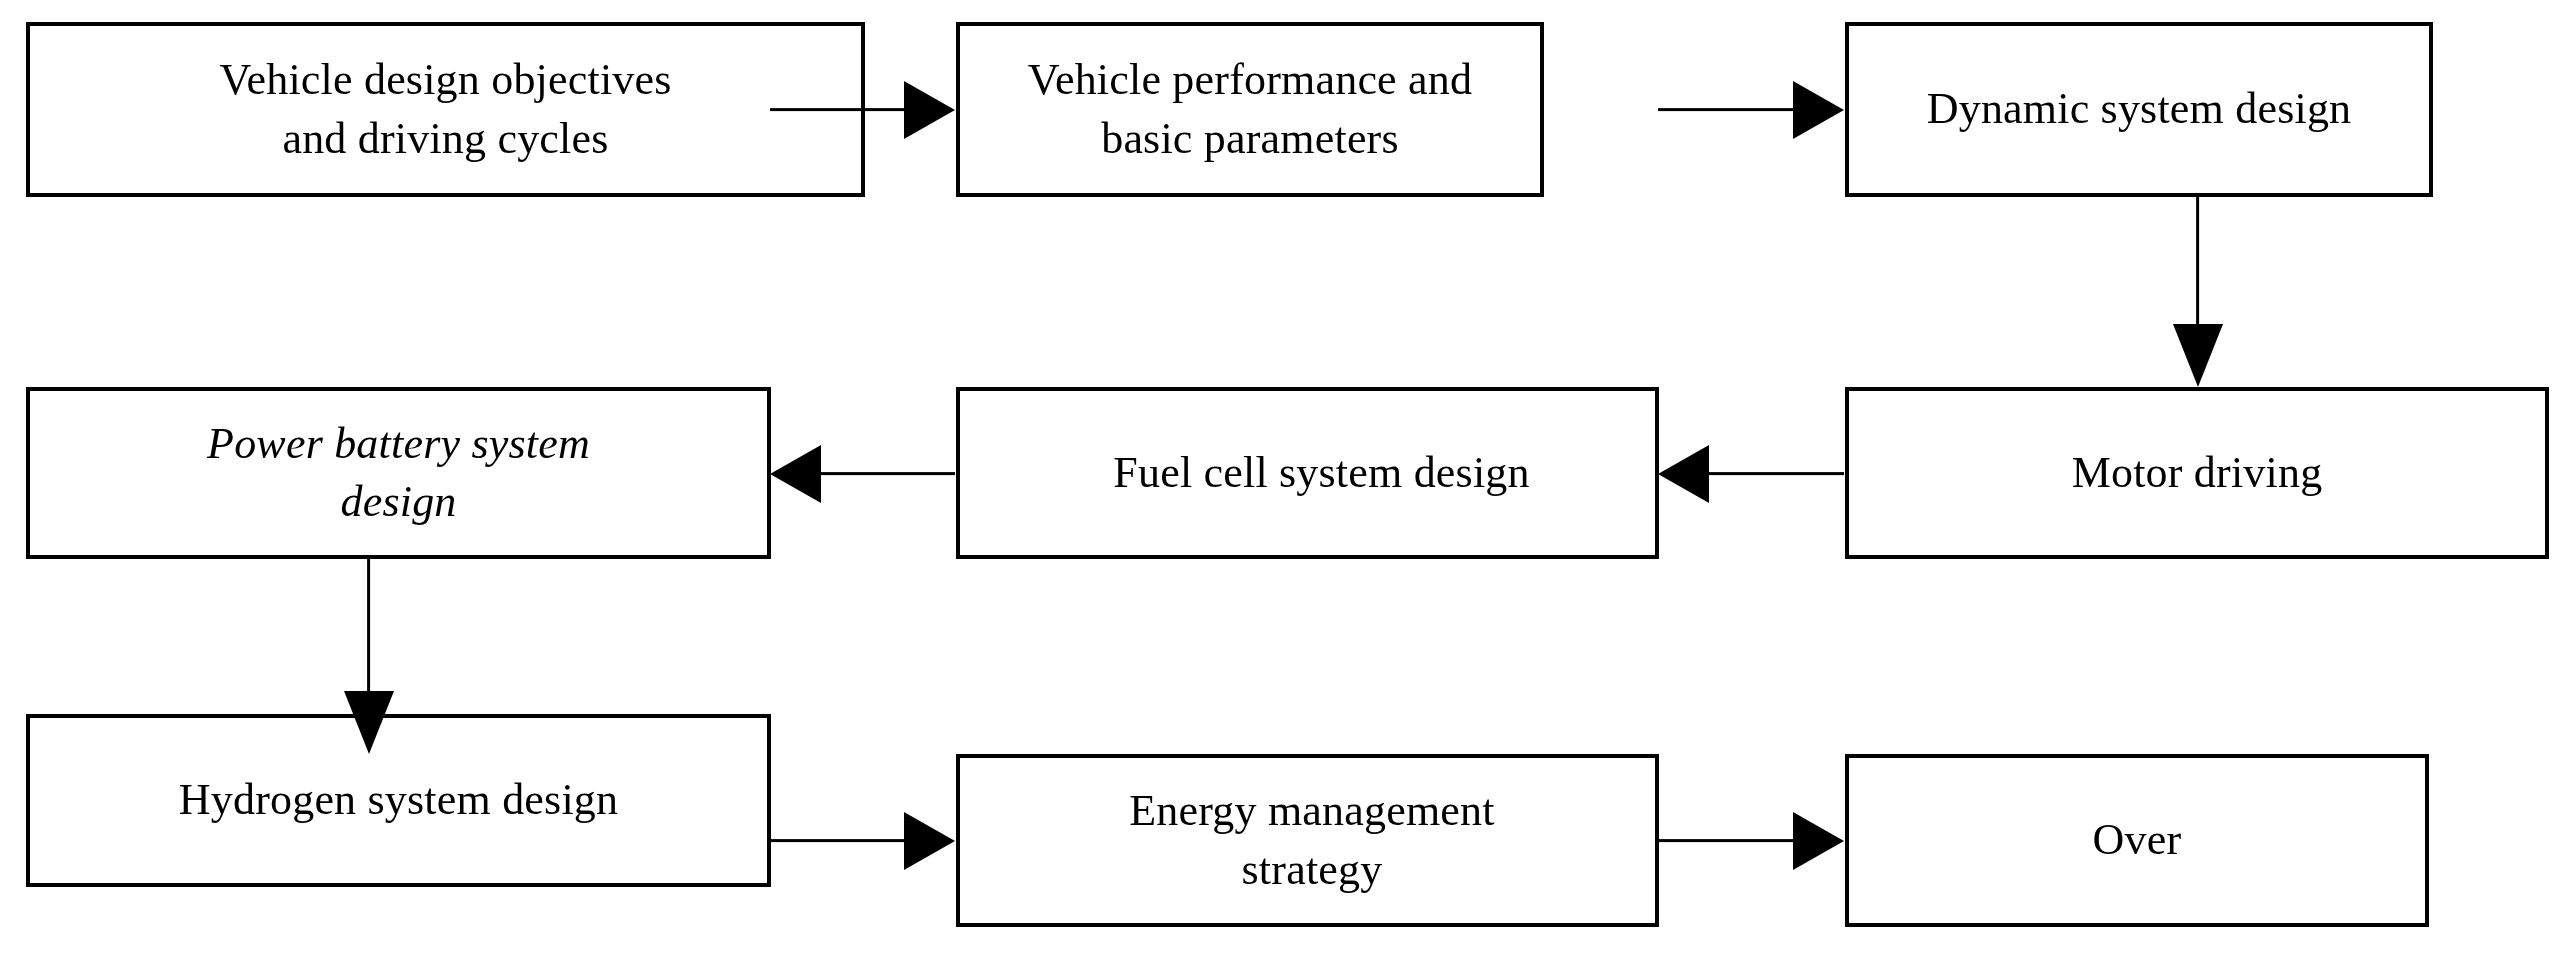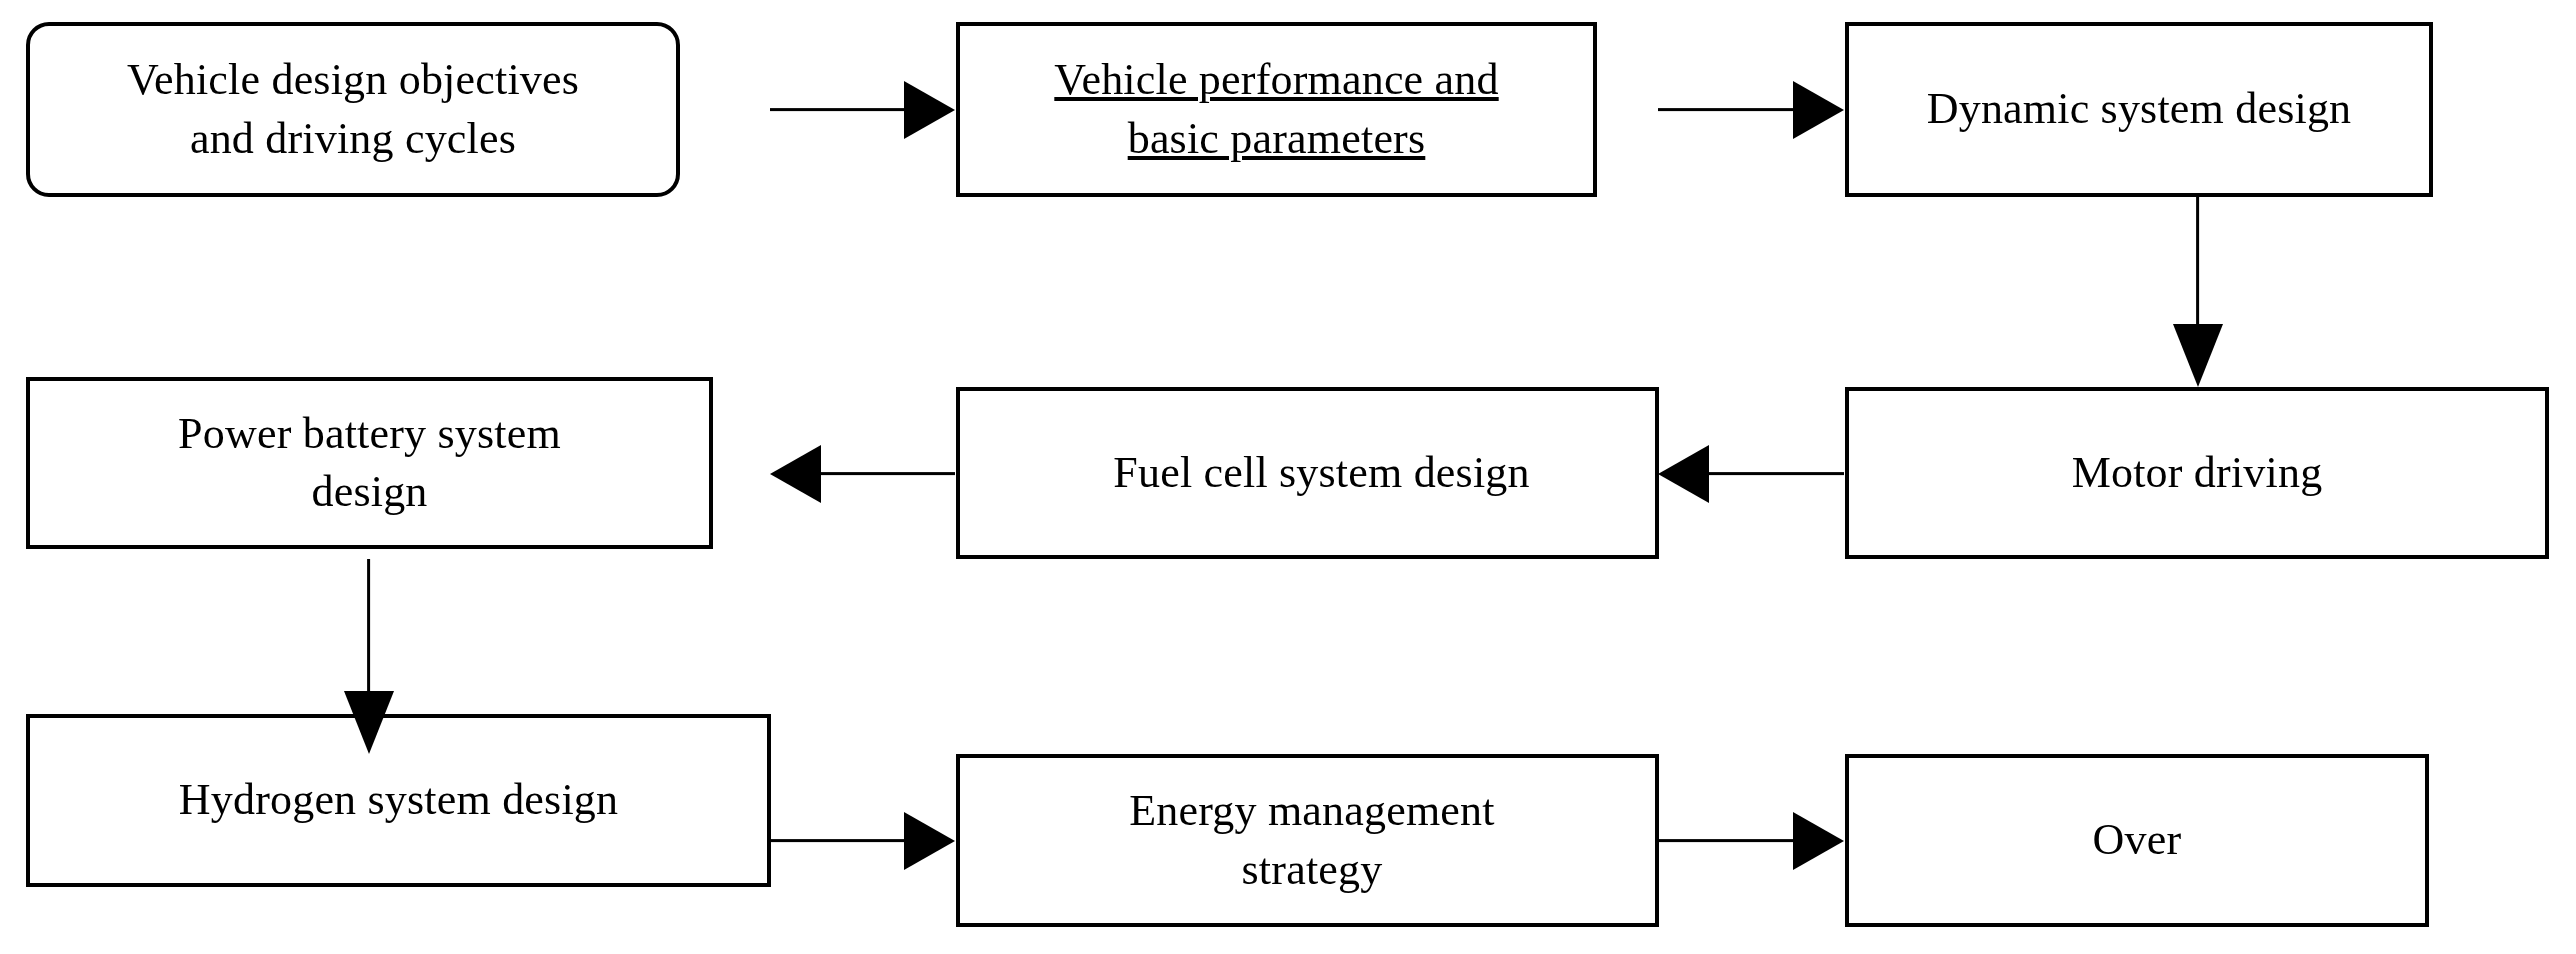--- a/index.html
+++ b/index.html
@@ -81,35 +81,35 @@
     border-left: 25px solid transparent;
     border-right: 25px solid transparent;
     border-top: 63px solid #000000;
   }
 </style>
 </head>
 <body>
 
 <div id="canvas">
 
-  <div class="node" style="left:26px; top:22px; width:654px; height:175px;border-radius:23px;">
+  <div class="node" style="left:26px; top:22px; width:839px; height:175px;">
     <span class="label">Vehicle design objectives
 and driving cycles</span>
   </div>
 
-  <div class="node" style="left:956px; top:22px; width:641px; height:175px;text-decoration:underline;">
+  <div class="node" style="left:956px; top:22px; width:588px; height:175px;">
     <span class="label">Vehicle performance and
 basic parameters</span>
   </div>
 
   <div class="node" style="left:1845px; top:22px; width:588px; height:175px;">
     <span class="label">Dynamic system design</span>
   </div>
 
-  <div class="node" style="left:26px; top:377px; width:687px; height:172px;">
+  <div class="node" style="left:26px; top:387px; width:745px; height:172px;font-style:italic;">
     <span class="label">Power battery system
 design</span>
   </div>
 
   <div class="node" style="left:956px; top:387px; width:703px; height:172px;padding-left:28px;">
     <span class="label">Fuel cell system design</span>
   </div>
 
   <div class="node" style="left:1845px; top:387px; width:704px; height:172px;">
     <span class="label">Motor driving</span>

